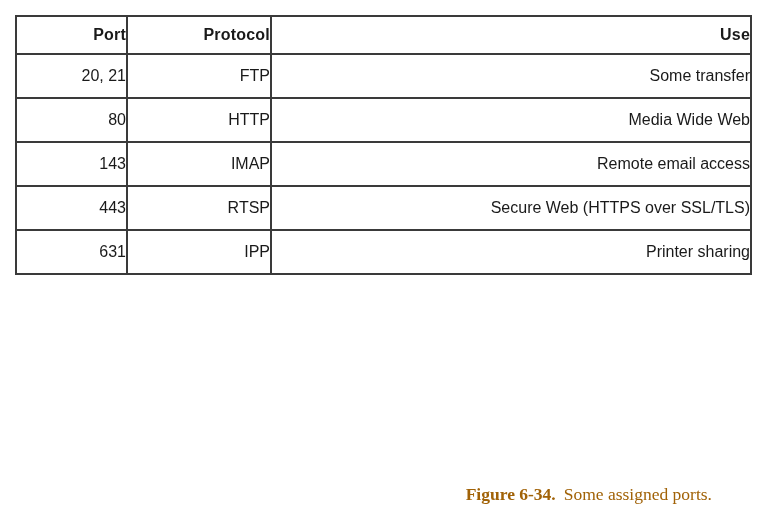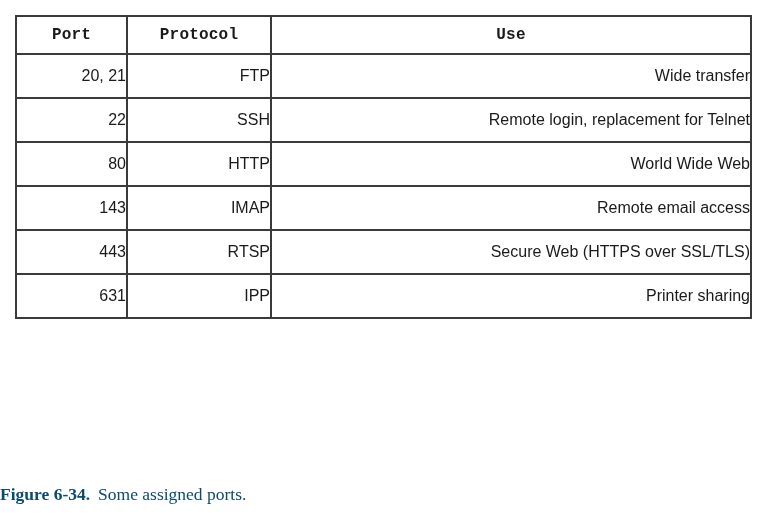--- a/index.html
+++ b/index.html
@@ -32,23 +32,21 @@
     font-size: 16px;
     line-height: 1;
     padding: 0;
     background: #ffffff;
     vertical-align: middle;
     text-align: right;
   }
   table.ports-table th {
     height: 36px;
     font-weight: bold;
-    text-align: center;
     letter-spacing: 0.2px;
-    font-family: Liberation Mono, monospace;
   }
   table.ports-table td {
     height: 42px;
   }
   col.col-port { width: 111px; }
   col.col-protocol { width: 144px; }
   col.col-use { width: auto; }
   td.cell-port {
     text-align: right;
     padding-right: 17px;
@@ -60,24 +58,24 @@
   }
   td.cell-use {
     text-align: left;
     padding-left: 19px;
   }
   .figure-caption {
     position: absolute;
     left: 0;
     top: 481px;
     width: 712px;
-    text-align: left;
+    text-align: right;
     font-family: "Liberation Serif", serif;
     font-size: 17.5px;
-    color: #0c4a6e;
+    color: #a16207;
     line-height: 26px;
     white-space: nowrap;
   }
   .figure-caption .caption-label {
     font-weight: bold;
     margin-right: 8px;
   }
 </style>
 </head>
 <body>
@@ -93,31 +91,26 @@
       <tr>
         <th>Port</th>
         <th>Protocol</th>
         <th>Use</th>
       </tr>
     </thead>
     <tbody>
       <tr>
         <td class="cell-port">20, 21</td>
         <td class="cell-protocol">FTP</td>
-        <td class="cell-use">Wide transfer</td>
-      </tr>
-      <tr>
-        <td class="cell-port">22</td>
-        <td class="cell-protocol">SSH</td>
-        <td class="cell-use">Remote login, replacement for Telnet</td>
+        <td class="cell-use">Some transfer</td>
       </tr>
       <tr>
         <td class="cell-port">80</td>
         <td class="cell-protocol">HTTP</td>
-        <td class="cell-use">World Wide Web</td>
+        <td class="cell-use">Media Wide Web</td>
       </tr>
       <tr>
         <td class="cell-port">143</td>
         <td class="cell-protocol">IMAP</td>
         <td class="cell-use">Remote email access</td>
       </tr>
       <tr>
         <td class="cell-port">443</td>
         <td class="cell-protocol">RTSP</td>
         <td class="cell-use">Secure Web (HTTPS over SSL/TLS)</td>

